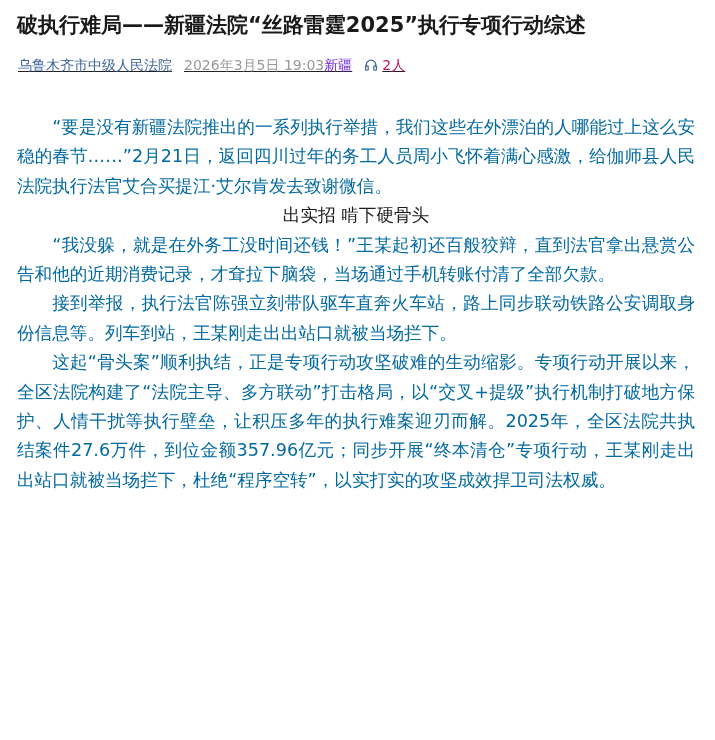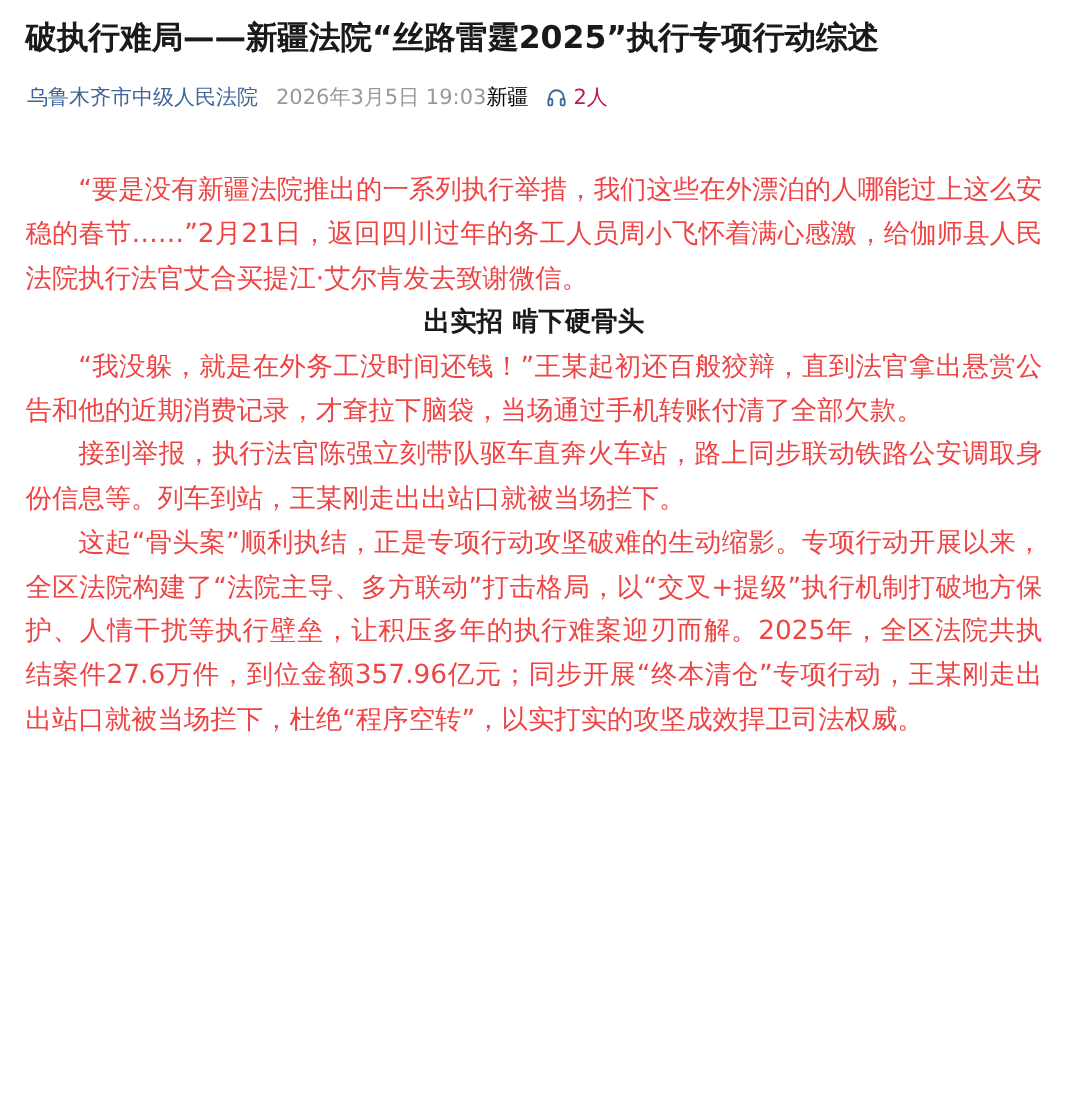--- a/index.html
+++ b/index.html
@@ -9,34 +9,34 @@
     color: #222222;
   }
   .article { position: absolute; left: 17px; top: 0; width: 680px; }
   .title {
     margin: 0; position: absolute; top: 10px; left: 0; width: 700px;
     font-size: 21px; font-weight: bold; line-height: 30px; color: #1a1a1a;
     letter-spacing: 0px; white-space: nowrap;
   }
   .meta {
     position: absolute; top: 54px; left: 1px; height: 22px; line-height: 22px;
-    font-size: 14px; white-space: nowrap; display: flex; align-items: flex-start;
+    font-size: 14px; white-space: nowrap; display: flex; align-items: flex-start; text-decoration: underline;
   }
   .meta .source { color: #406599; margin-right: 12px; }
   .meta .date { color: #999999; margin-right: 0; }
-  .meta .region { color: #000000; margin-right: 12px; }
+  .meta .region { color: #6d28d9; margin-right: 12px; }
   .meta .listen { color: #be185d; display: inline-flex; align-items: center; }
   .meta .listen svg { width: 14px; height: 14px; margin-right: 4px; }
   .body { position: absolute; top: 113px; left: 0; width: 678px; }
   .body p {
     margin: 0; font-size: 17.6px; line-height: 29.4px; text-indent: 2em;
-    text-align: justify; color: #ef4444;
+    text-align: justify; color: #0369a1;
   }
   .body h2 {
-    margin: 0; font-size: 17.6px; line-height: 29.4px; font-weight: bold;
+    margin: 0; font-size: 17.6px; line-height: 29.4px; font-weight: normal;
     text-align: center; color: #1a1a1a;
   }
   .clipped-heading {
     margin: 0; height: 29.4px; position: relative;
   }
 </style>
 </head>
 <body>
 
 <div class="article">

